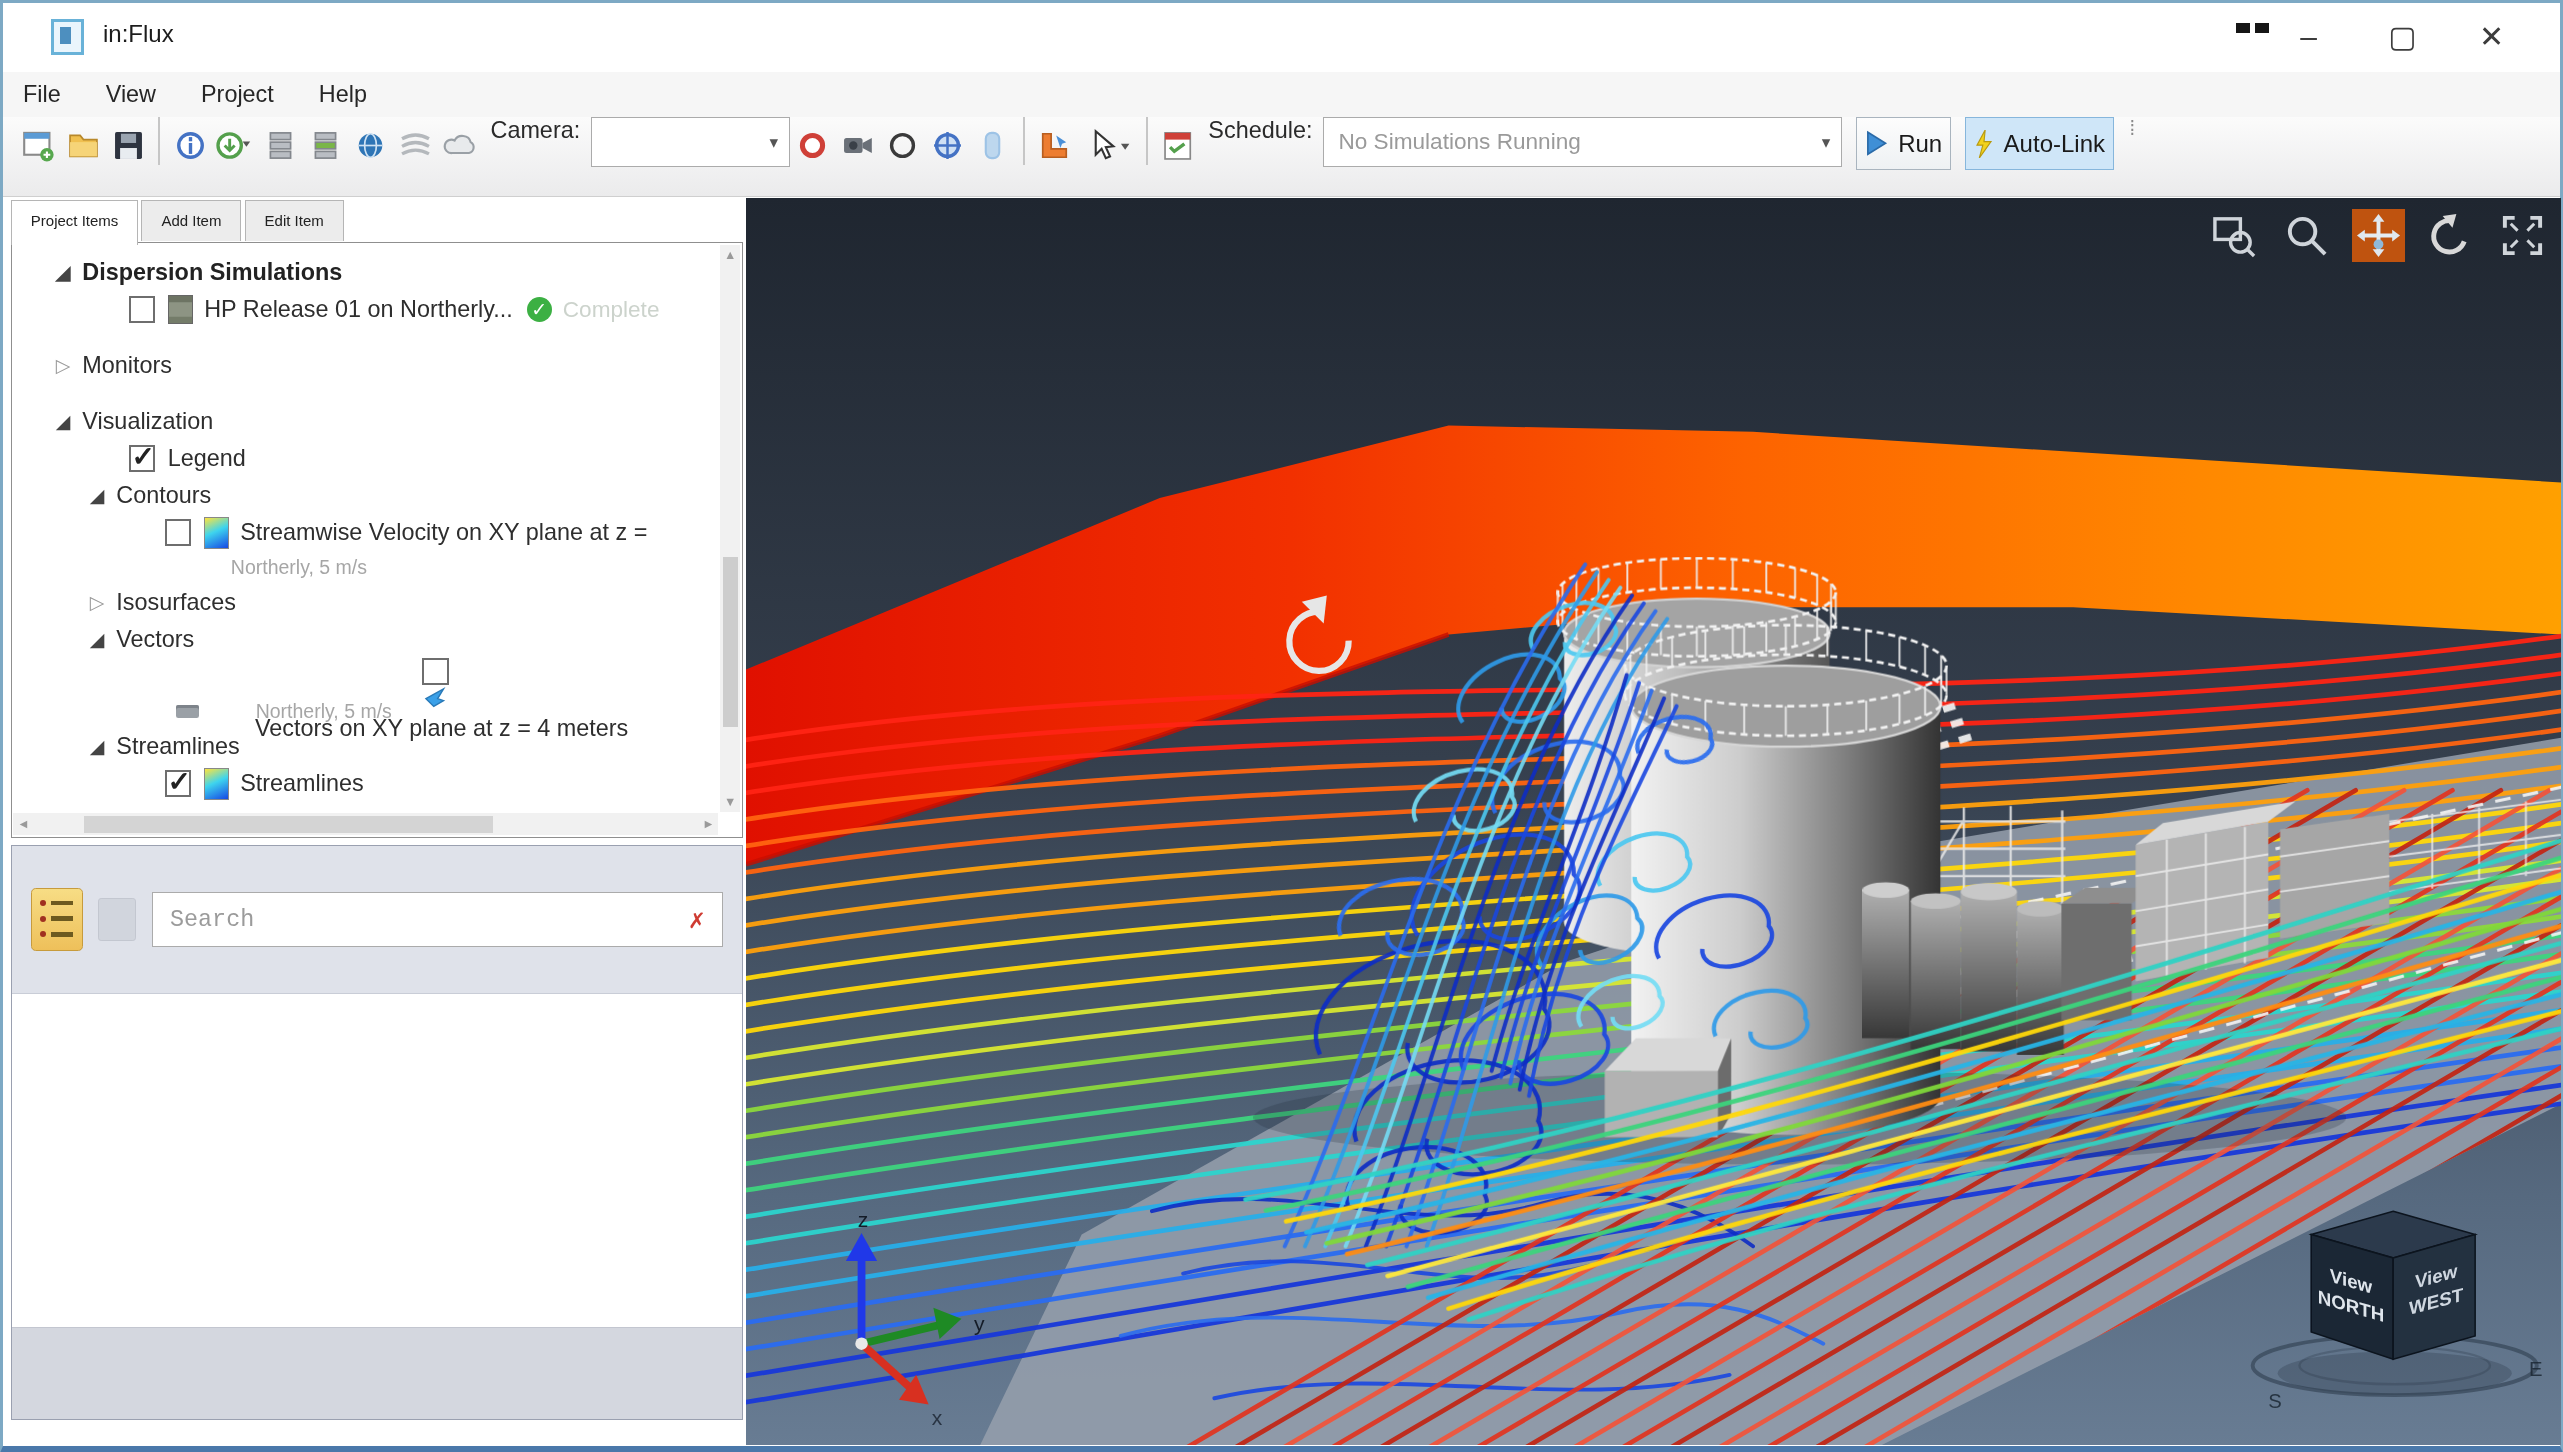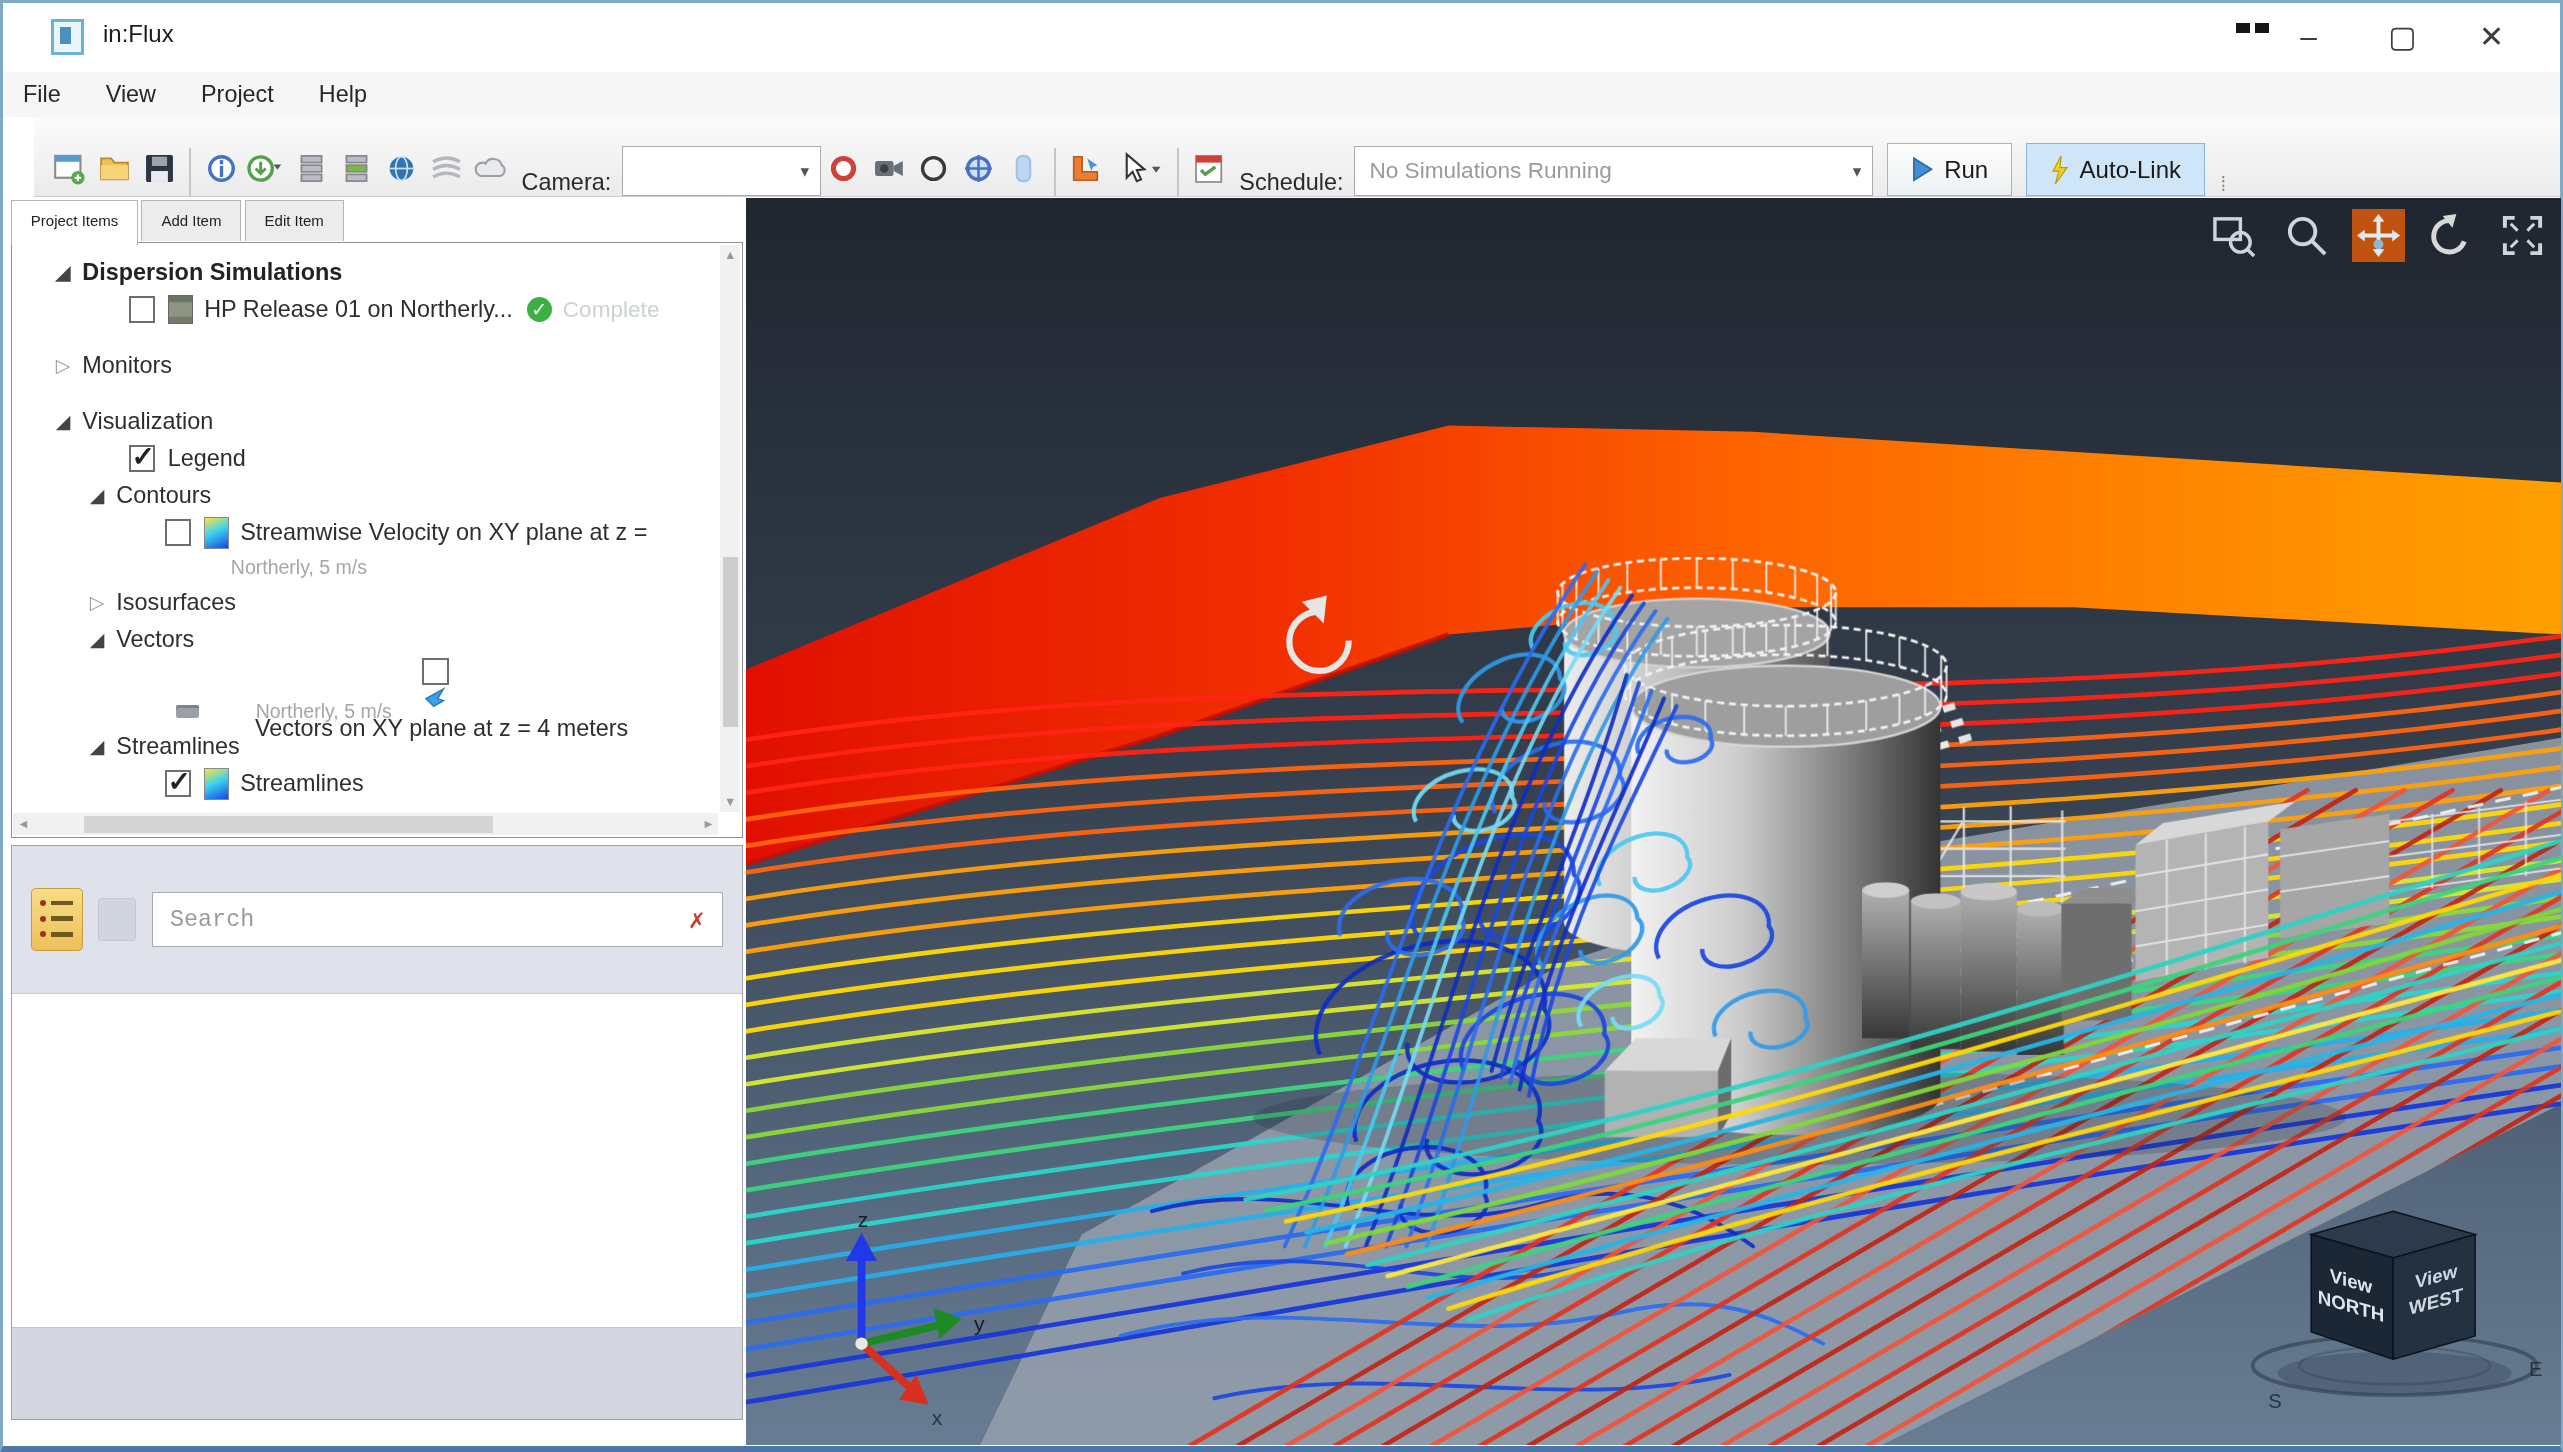--- a/index.html
+++ b/index.html
@@ -9,28 +9,28 @@
   
   .titlebar{position:absolute;left:0;right:0;top:0;height:67px;background:#fff;}
   .appicon{position:absolute;left:48px;top:15.6px;width:33px;height:36px;border:3.1px solid #69b2d8;background:#eaf5fc;box-sizing:border-box;}
   .appicon i{position:absolute;left:6.2px;top:5.5px;width:11px;height:17px;background:#4d8fbf;display:block;}
   .apptitle{position:absolute;left:100px;top:17px;font-size:24px;color:#1c1c1c;}
   .dockmark{position:absolute;left:2233px;top:20px;width:14px;height:10px;background:#161616;box-shadow:19px 0 0 #161616;}
   .wctl{position:absolute;top:7.8px;width:75px;height:52px;text-align:center;line-height:52px;font-size:30px;color:#3c3c3c;}
   
   .menubar{position:absolute;left:0;right:0;top:69px;height:45px;background:#f6f6f6;display:flex;align-items:center;padding-left:20px;gap:45px;font-size:23.4px;color:#262626;}
   
-  .toolbar{position:absolute;left:0;right:0;top:114px;height:80px;background:linear-gradient(#fbfbfb,#ebebec);border-bottom:1.6px solid #cfcfcf;display:flex;align-items:flex-end;padding-left:12.5px;box-sizing:border-box;margin-left:31px;}
+  .toolbar{position:absolute;left:0;right:0;top:114px;height:80px;background:linear-gradient(#fbfbfb,#ebebec);border-bottom:1.6px solid #cfcfcf;display:flex;align-items:flex-start;padding-left:12.5px;box-sizing:border-box;}
   .tbtn{width:45px;height:56px;display:flex;align-items:center;justify-content:center;flex:0 0 auto;}
   .tsep{width:1.6px;height:48px;background:#c6c6c6;margin:0 7.8px;flex:0 0 auto;}
   .tlabel{font-size:23.4px;color:#2a2a2a;margin:0 11px 0 7.8px;flex:0 0 auto;}
   .combo{height:50px;background:#fff;border:1.6px solid #ababab;display:flex;align-items:center;box-sizing:border-box;flex:0 0 auto;}
   .combo .val{flex:1;padding:0 14px;font-size:22.6px;color:#9a9a9a;white-space:nowrap;overflow:hidden;}
   .combo .caret{width:31px;text-align:center;font-size:17px;color:#555;}
-  .pushbtn{height:53px;border:1.6px solid #a9b4be;background:linear-gradient(#fdfdfd,#eef1f3);display:flex;align-items:center;gap:9.4px;padding:0 23px;font-size:24px;color:#1a1a1a;margin-left:14px;box-sizing:border-box;flex:0 0 auto;}
+  .pushbtn{height:53px;border:1.6px solid #a9b4be;background:linear-gradient(#fdfdfd,#eef1f3);display:flex;align-items:center;gap:9.4px;padding:0 8px;font-size:24px;color:#1a1a1a;margin-left:14px;box-sizing:border-box;flex:0 0 auto;}
   .pushbtn.active{background:#cfe6f8;border-color:#86b6dc;}
   .overflow{margin-left:15.6px;color:#8a8a8a;font-size:20px;flex:0 0 auto;}
   
   .lpanel{position:absolute;left:7.8px;top:197px;width:732px;height:1220px;}
   .tabs{position:absolute;left:0;top:0;height:44px;display:flex;}
   .tab{padding:0 19px;line-height:39px;height:41px;background:#ececec;border:1.6px solid #b5b5b5;border-bottom:none;font-size:15px;color:#222;margin-right:3.1px;box-sizing:border-box;}
   .tab.active{background:#fff;height:45px;z-index:3;position:relative;}
   .treebox{position:absolute;left:0;right:0;top:42px;height:596px;border:1.6px solid #8f8f8f;background:#fff;box-sizing:border-box;overflow:hidden;z-index:2;}
   .treecontent{position:absolute;left:0;top:11px;right:23.4px;}
   .trow{display:flex;align-items:center;height:37px;font-size:23.4px;color:#2e2e2e;white-space:nowrap;}

